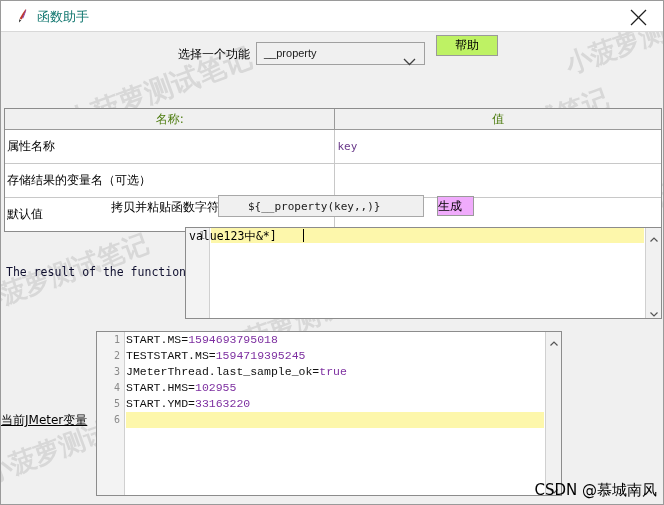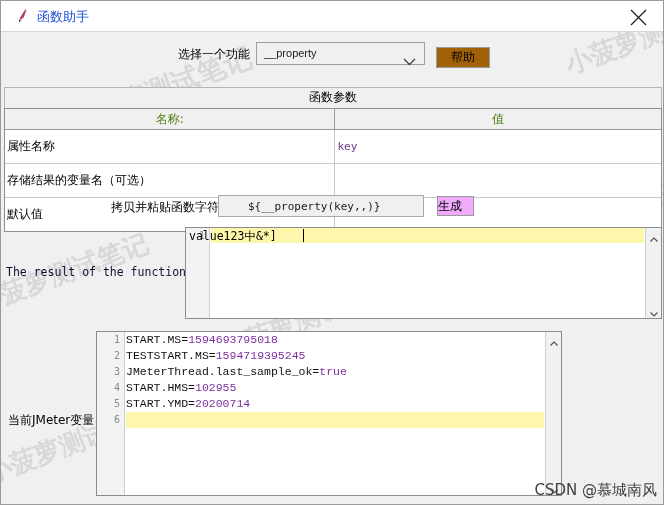--- a/index.html
+++ b/index.html
@@ -31,21 +31,21 @@
   }
   #title-icon {
     position: absolute;
     left: 12px; top: 6px;
     width: 18px; height: 18px;
   }
   #title-text {
     position: absolute;
     left: 36px; top: 7px;
     font-size: 13px;
-    color: #1d4ed8;
+    color: #0f766e;
     font-family: Liberation Mono, monospace;
     white-space: nowrap;
   }
   #close-btn {
     position: absolute;
     right: 4px; top: 0;
     width: 44px; height: 30px;
     cursor: pointer;
   }
   #close-btn svg { position: absolute; left: 13px; top: 8px; }
@@ -79,23 +79,23 @@
     font-size: 11px;
     color: #202020;
     white-space: nowrap;
   }
   #combo-arrow {
     position: absolute;
     right: 8px; top: 9px;
   }
   #btn-help {
     position: absolute;
-    left: 435px; top: 46px;
-    width: 54px; height: 21px;
-    background: #a16207;
+    left: 435px; top: 34px;
+    width: 62px; height: 21px;
+    background: #bef264;
     border: 1px solid #9a9a9a;
     box-sizing: border-box;
     text-align: center;
     line-height: 19px;
     cursor: pointer;
   }
 
   
   #params-header {
     position: absolute;
@@ -272,22 +272,23 @@
     position: absolute;
     left: 3px;
     width: 10px; height: 10px;
   }
   .vscroll .arrow-up { top: 3px; }
   .vscroll .arrow-dn { bottom: 3px; }
 
   
   #label-vars {
     position: absolute;
-    left: 7px; top: 411px;
-    white-space: nowrap;
+    left: 0; top: 411px;
+    white-space: nowrap;
+    text-decoration: underline;
   }
   #vars-panel {
     position: absolute;
     left: 95px; top: 330px;
     width: 466px; height: 165px;
     border: 1px solid #8c8c8c;
     background: #ffffff;
     box-sizing: border-box;
     overflow: hidden;
   }
@@ -318,21 +319,21 @@
     transform: rotate(-20deg);
     pointer-events: none;
     white-space: nowrap;
     user-select: none;
   }
   #csdn-mark {
     position: absolute;
     right: 6px; bottom: 4px;
     font-family: "DejaVu Sans", "Liberation Sans", sans-serif;
     font-size: 15px;
-    color: #404040;
+    color: #000000;
     white-space: nowrap;
     pointer-events: none;
   }
 </style>
 </head>
 <body>
 
 <div id="app">
 
   <div class="wm" style="left:560px; top:16px; font-size:26px;">小菠萝测试笔记</div>
@@ -366,21 +367,20 @@
     <span id="combo-function-value">__property</span>
     <span id="combo-arrow">
       <svg width="13" height="8" viewBox="0 0 13 8">
         <polyline points="1,1 6.5,6.5 12,1" fill="none" stroke="#404040" stroke-width="1.3"></polyline>
       </svg>
     </span>
   </div>
 
   <div id="btn-help" class="cn">帮助</div>
 
-  <div id="params-header" class="cn">函数参数</div>
 
   <div id="params-table">
     <table>
       <colgroup>
           <col style="width:50.3%">
           <col style="width:49.7%">
         </colgroup>
       <thead>
         <tr>
           <th>名称:</th>
@@ -453,21 +453,21 @@
       <div class="vline">
         <span class="k">TESTSTART.MS=</span><span class="v">1594719395245</span>
       </div>
       <div class="vline">
         <span class="k">JMeterThread.last_sample_ok=</span><span class="v">true</span>
       </div>
       <div class="vline">
         <span class="k">START.HMS=</span><span class="v">102955</span>
       </div>
       <div class="vline">
-        <span class="k">START.YMD=</span><span class="v">20200714</span>
+        <span class="k">START.YMD=</span><span class="v">33163220</span>
       </div>
       <div class="vline highlight">
         <span class="k"></span><span class="v"></span>
       </div>
     </div>
     <div class="vscroll">
       <span class="arrow-up">
         <svg width="10" height="10" viewBox="0 0 10 10">
             <polyline points="1.5,6.5 5,3 8.5,6.5" fill="none" stroke="#555" stroke-width="1.2"></polyline>
           </svg>

